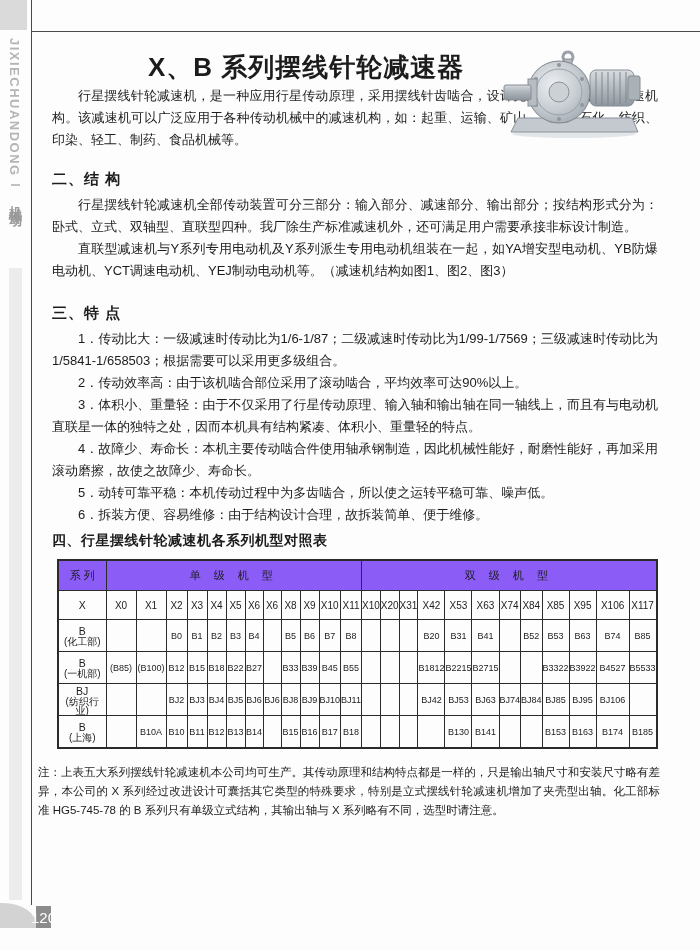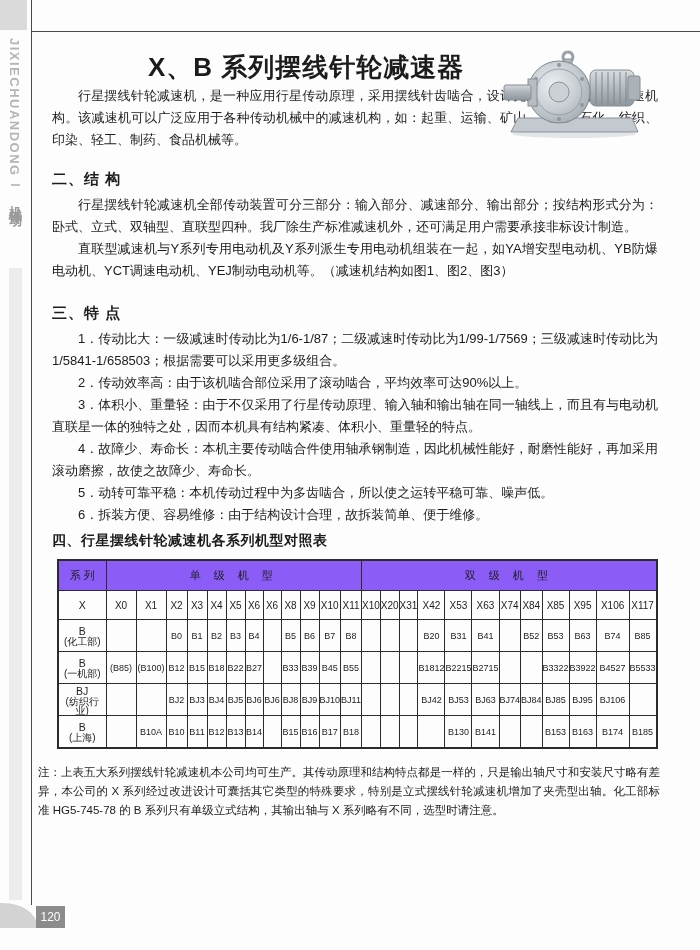--- a/index.html
+++ b/index.html
@@ -10,22 +10,22 @@
   .vline{position:absolute;left:31px;top:0;width:1px;height:905px;background:#4a4a4a;}
   .hline{position:absolute;left:31px;top:31px;width:669px;height:1px;background:#4a4a4a;}
   .brand{position:absolute;left:22px;top:38px;transform-origin:0 0;transform:rotate(90deg);
          font-weight:700;font-size:13px;letter-spacing:1.5px;color:#b4b4b4;white-space:nowrap;}
   .side-dash{position:absolute;left:11px;top:184px;width:9px;height:2px;background:#c2c2c2;}
   .side-cn{position:absolute;left:6px;top:195px;writing-mode:vertical-rl;font-size:13px;
            letter-spacing:3px;color:#9b9b9b;font-weight:700;}
   .side-bar{position:absolute;left:9px;top:268px;width:13px;height:632px;background:#ececec;}
   .corner-round{position:absolute;left:0;top:903px;width:37px;height:25px;background:#d3d3d3;
                 border-top-right-radius:34px 23px;}
-  .page-badge{position:absolute;left:36px;top:906px;width:29px;height:22px;background:#8c8c8c;
-              color:#fff;font-size:12px;display:flex;align-items:center;justify-content:center;}
+  .page-badge{position:absolute;left:36px;top:906px;width:15px;height:22px;background:#8c8c8c;
+              color:#fff;font-size:15px;display:flex;align-items:center;justify-content:center;}
   
   .content{position:absolute;left:52px;top:0;width:606px;}
   h1.title{margin:50px 0 0 96px;font-size:26px;font-weight:700;letter-spacing:1px;}
   .gear-photo{position:absolute;left:446px;top:42px;width:152px;height:98px;}
   h2.sec{margin:33px 0 5px 0;font-size:15px;font-weight:700;letter-spacing:1px;}
   h2.sec2{margin-top:19px;} h2.sec3{margin-top:22px;}
   h2.sec4{margin:6px 0 9px 0;font-size:14px;letter-spacing:0.5px;}
   p.body{margin:0;font-size:13px;line-height:22px;text-align:justify;text-indent:2em;}
   p.gap{margin-bottom:4px;}
   

